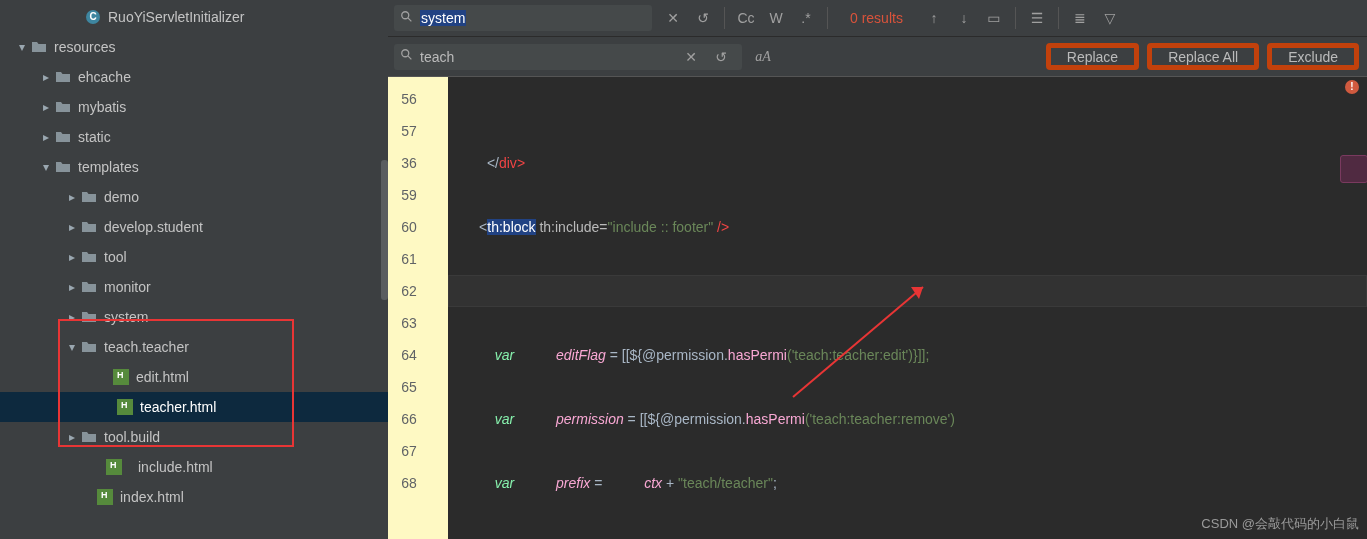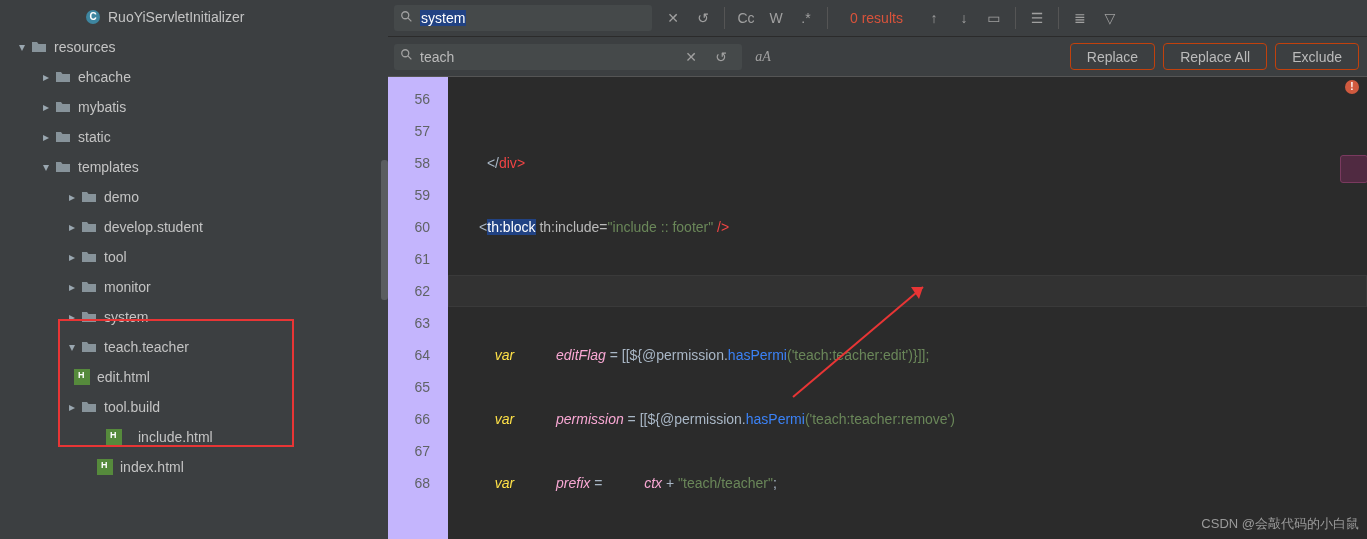--- a/index.html
+++ b/index.html
@@ -23,33 +23,33 @@
   .toolbar-row.second { height: 40px; background: #3c3f41; border-bottom: 1px solid #555; }
   .search-box { display: flex; align-items: center; background: #45494a; height: 26px; border-radius: 3px; padding: 0 6px; margin-right: 6px; }
   .search-box.first { width: 258px; }
   .search-box.second { width: 348px; background: #45494a; }
   .search-box.first input, .search-box.second input { background: transparent; border: none; color: #bbbbbb; outline: none; font-family: inherit; flex: 1; }
   .search-box.first .selected-text { background: #214283; color: #fff; padding: 0 1px; }
   .search-icon { color: #a0a0a0; margin-right: 6px; }
   .toolbar-ico { width: 26px; height: 26px; display: flex; align-items: center; justify-content: center; color: #a0a0a0; cursor: pointer; margin: 0 2px; }
   .toolbar-sep { width: 1px; height: 22px; background: #555; margin: 0 6px; }
   .results { color: #d9533b; margin: 0 16px; }
-  .pill-btn { height: 27px; padding: 0 16px; border: 1px solid #c2410c; border-radius: 4px; background: transparent; color: #bbbbbb; margin-right: 8px; cursor: pointer; }
+  .pill-btn { height: 27px; padding: 0 16px; border: 5px solid #c2410c; border-radius: 4px; background: transparent; color: #bbbbbb; margin-right: 8px; cursor: pointer; }
   .font-ico { font-style: italic; font-family: serif; }
   
   .code-wrap { flex: 1; display: flex; overflow: hidden; background: #2b2b2b; position: relative; }
-  .gutter { width: 60px; background: #c4b5fd; color: #606366; text-align: right; padding-right: 18px; font-family: Consolas, monospace; font-size: 15px; line-height: 32px; padding-top: 6px; }
+  .gutter { width: 60px; background: #fef9c3; color: #606366; text-align: center; padding-right: 18px; font-family: Consolas, monospace; font-size: 15px; line-height: 32px; padding-top: 6px; }
   .code { flex: 1; font-family: Consolas, monospace; font-size: 15px; line-height: 32px; padding-top: 6px; color: #a9b7c6; white-space: pre; position: relative; }
   .hl-line { position: absolute; left: 0; right: 0; height: 32px; background: #323232; top: 198px; border: 1px solid #3a3a3a; }
   .tk-tag { color: #ef4444; }
   .tk-attr { color: #bababa; }
   .tk-str { color: #6a8759; }
-  .tk-kw { color: #fde047; font-style: italic; text-align: right; }
+  .tk-kw { color: #86efac; font-style: italic; text-align: right; }
   .tk-var { color: #f9a8d4; font-style: italic; margin-left: 38px; }
-  .tk-func { color: #3b82f6; text-align: right; }
+  .tk-func { color: #f9a8d4; text-align: right; }
   .tk-plain { color: #a9b7c6; }
   .arrow { position: absolute; pointer-events: none; }
   .watermark { position: absolute; right: 8px; bottom: 6px; color: #9a9a9a; font-size: 13px; }
   .err-icon { position: absolute; right: 8px; top: 80px; width: 14px; height: 14px; background: #d05a3f; border-radius: 50%; color: #fff; font-size: 10px; text-align: center; line-height: 14px; font-weight: bold; }
   .side-icon { position: absolute; right: -1px; top: 155px; width: 28px; height: 28px; background: #502a41; border: 1px solid #7a3a5f; border-radius: 3px; }
 </style>
 </head>
 <body>
 
 <div class="root">
@@ -155,26 +155,33 @@
         </div>
         <div class="tree-row" style="padding-left: 64px;">
           <span class="chevron">▾</span>
           <span class="icon">
             <svg width="16" height="14" viewBox="0 0 16 14">
               <path d="M1 2h5l1.5 2H15v8H1z" fill="#87939a"></path>
             </svg>
           </span>
           <span>teach.teacher</span>
         </div>
-        <div class="tree-row" style="padding-left: 57px;">
+        <div class="tree-row" style="padding-left: 96px;">
           <span class="chevron"></span>
           <span class="icon">
             <span class="icon-html"></span>
           </span>
           <span>edit.html</span>
+        </div>
+        <div class="tree-row selected" style="padding-left: 100px;">
+          <span class="chevron"></span>
+          <span class="icon">
+            <span class="icon-html"></span>
+          </span>
+          <span>teacher.html</span>
         </div>
         <div class="tree-row" style="padding-left: 64px;">
           <span class="chevron">▸</span>
           <span class="icon">
             <svg width="16" height="14" viewBox="0 0 16 14">
               <path d="M1 2h5l1.5 2H15v8H1z" fill="#87939a"></path>
             </svg>
           </span>
           <span>tool.build</span>
         </div>
@@ -243,21 +250,21 @@
       <div style="flex:1"></div>
       <button class="pill-btn">Replace</button>
       <button class="pill-btn">Replace All</button>
       <button class="pill-btn">Exclude</button>
     </div>
 
     <div class="code-wrap">
       <div class="gutter" id="gutter">
           <div>56</div>
           <div>57</div>
-          <div>58</div>
+          <div>36</div>
           <div>59</div>
           <div>60</div>
           <div>61</div>
           <div>62</div>
           <div>63</div>
           <div>64</div>
           <div>65</div>
           <div>66</div>
           <div>67</div>
           <div>68</div>

